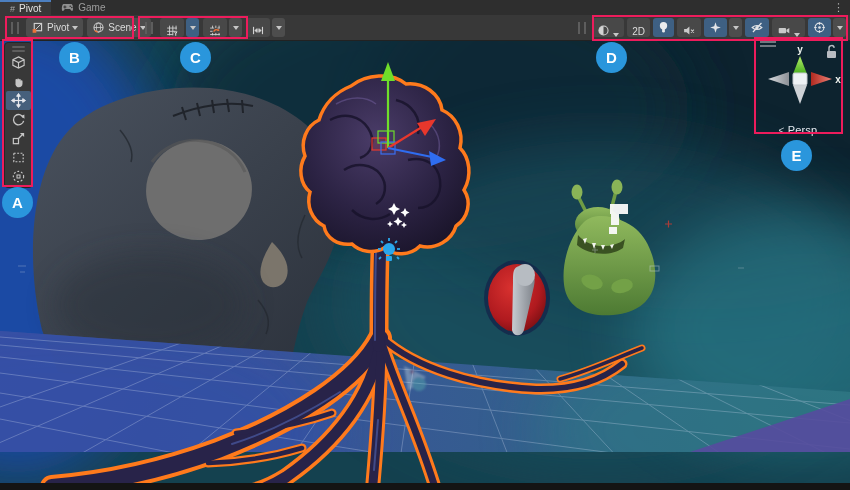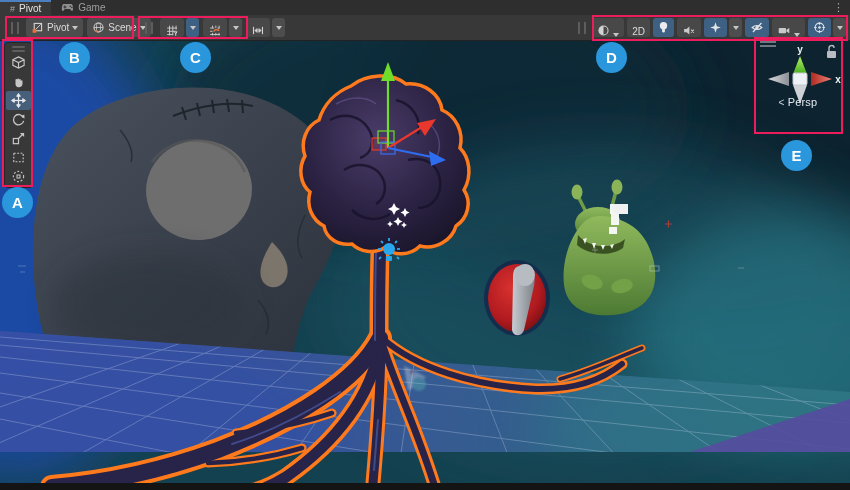--- a/index.html
+++ b/index.html
@@ -32,21 +32,21 @@
   .lbl{color:#dcdcdc;}
   
   .lefttools{position:absolute;left:4px;top:42px;width:27px;background:#383838;
              border:1px solid #262626;border-radius:4px;z-index:4;padding:2px 0 1px;}
   .lt-handle{height:8px;display:flex;flex-direction:column;justify-content:center;gap:2px;align-items:center;}
   .lt-handle i{display:block;width:13px;height:2px;background:#5d5d5d;border-radius:1px;}
   .ltbtn{width:25px;height:19px;margin:0 auto;display:flex;align-items:center;justify-content:center;}
   .ltbtn.active{background:#46607c;border-radius:2px;}
   
   .gizmo-ov{position:absolute;left:754px;top:38px;width:88px;height:95px;z-index:4;}
-  .persp-row{position:absolute;left:0;top:58px;width:88px;text-align:center;color:#e3e8ef;
+  .persp-row{position:absolute;left:0;top:86px;width:88px;text-align:center;color:#e3e8ef;
              font-size:11px;letter-spacing:.2px;}
   .persp-row .pfx{font-size:10px;margin-right:3px;color:#cdd3da;}
   
   .ann-box{position:absolute;border:2px solid #ed1c5c;z-index:8;}
   .ann-circle{position:absolute;width:31px;height:31px;border-radius:50%;background:#2a96dc;
               color:#fff;display:flex;align-items:center;justify-content:center;
               font-size:15px;font-weight:bold;z-index:9;}
   
   .bottombar{position:absolute;left:0;top:483px;width:850px;height:7px;background:#141414;z-index:6;}
 </style>

